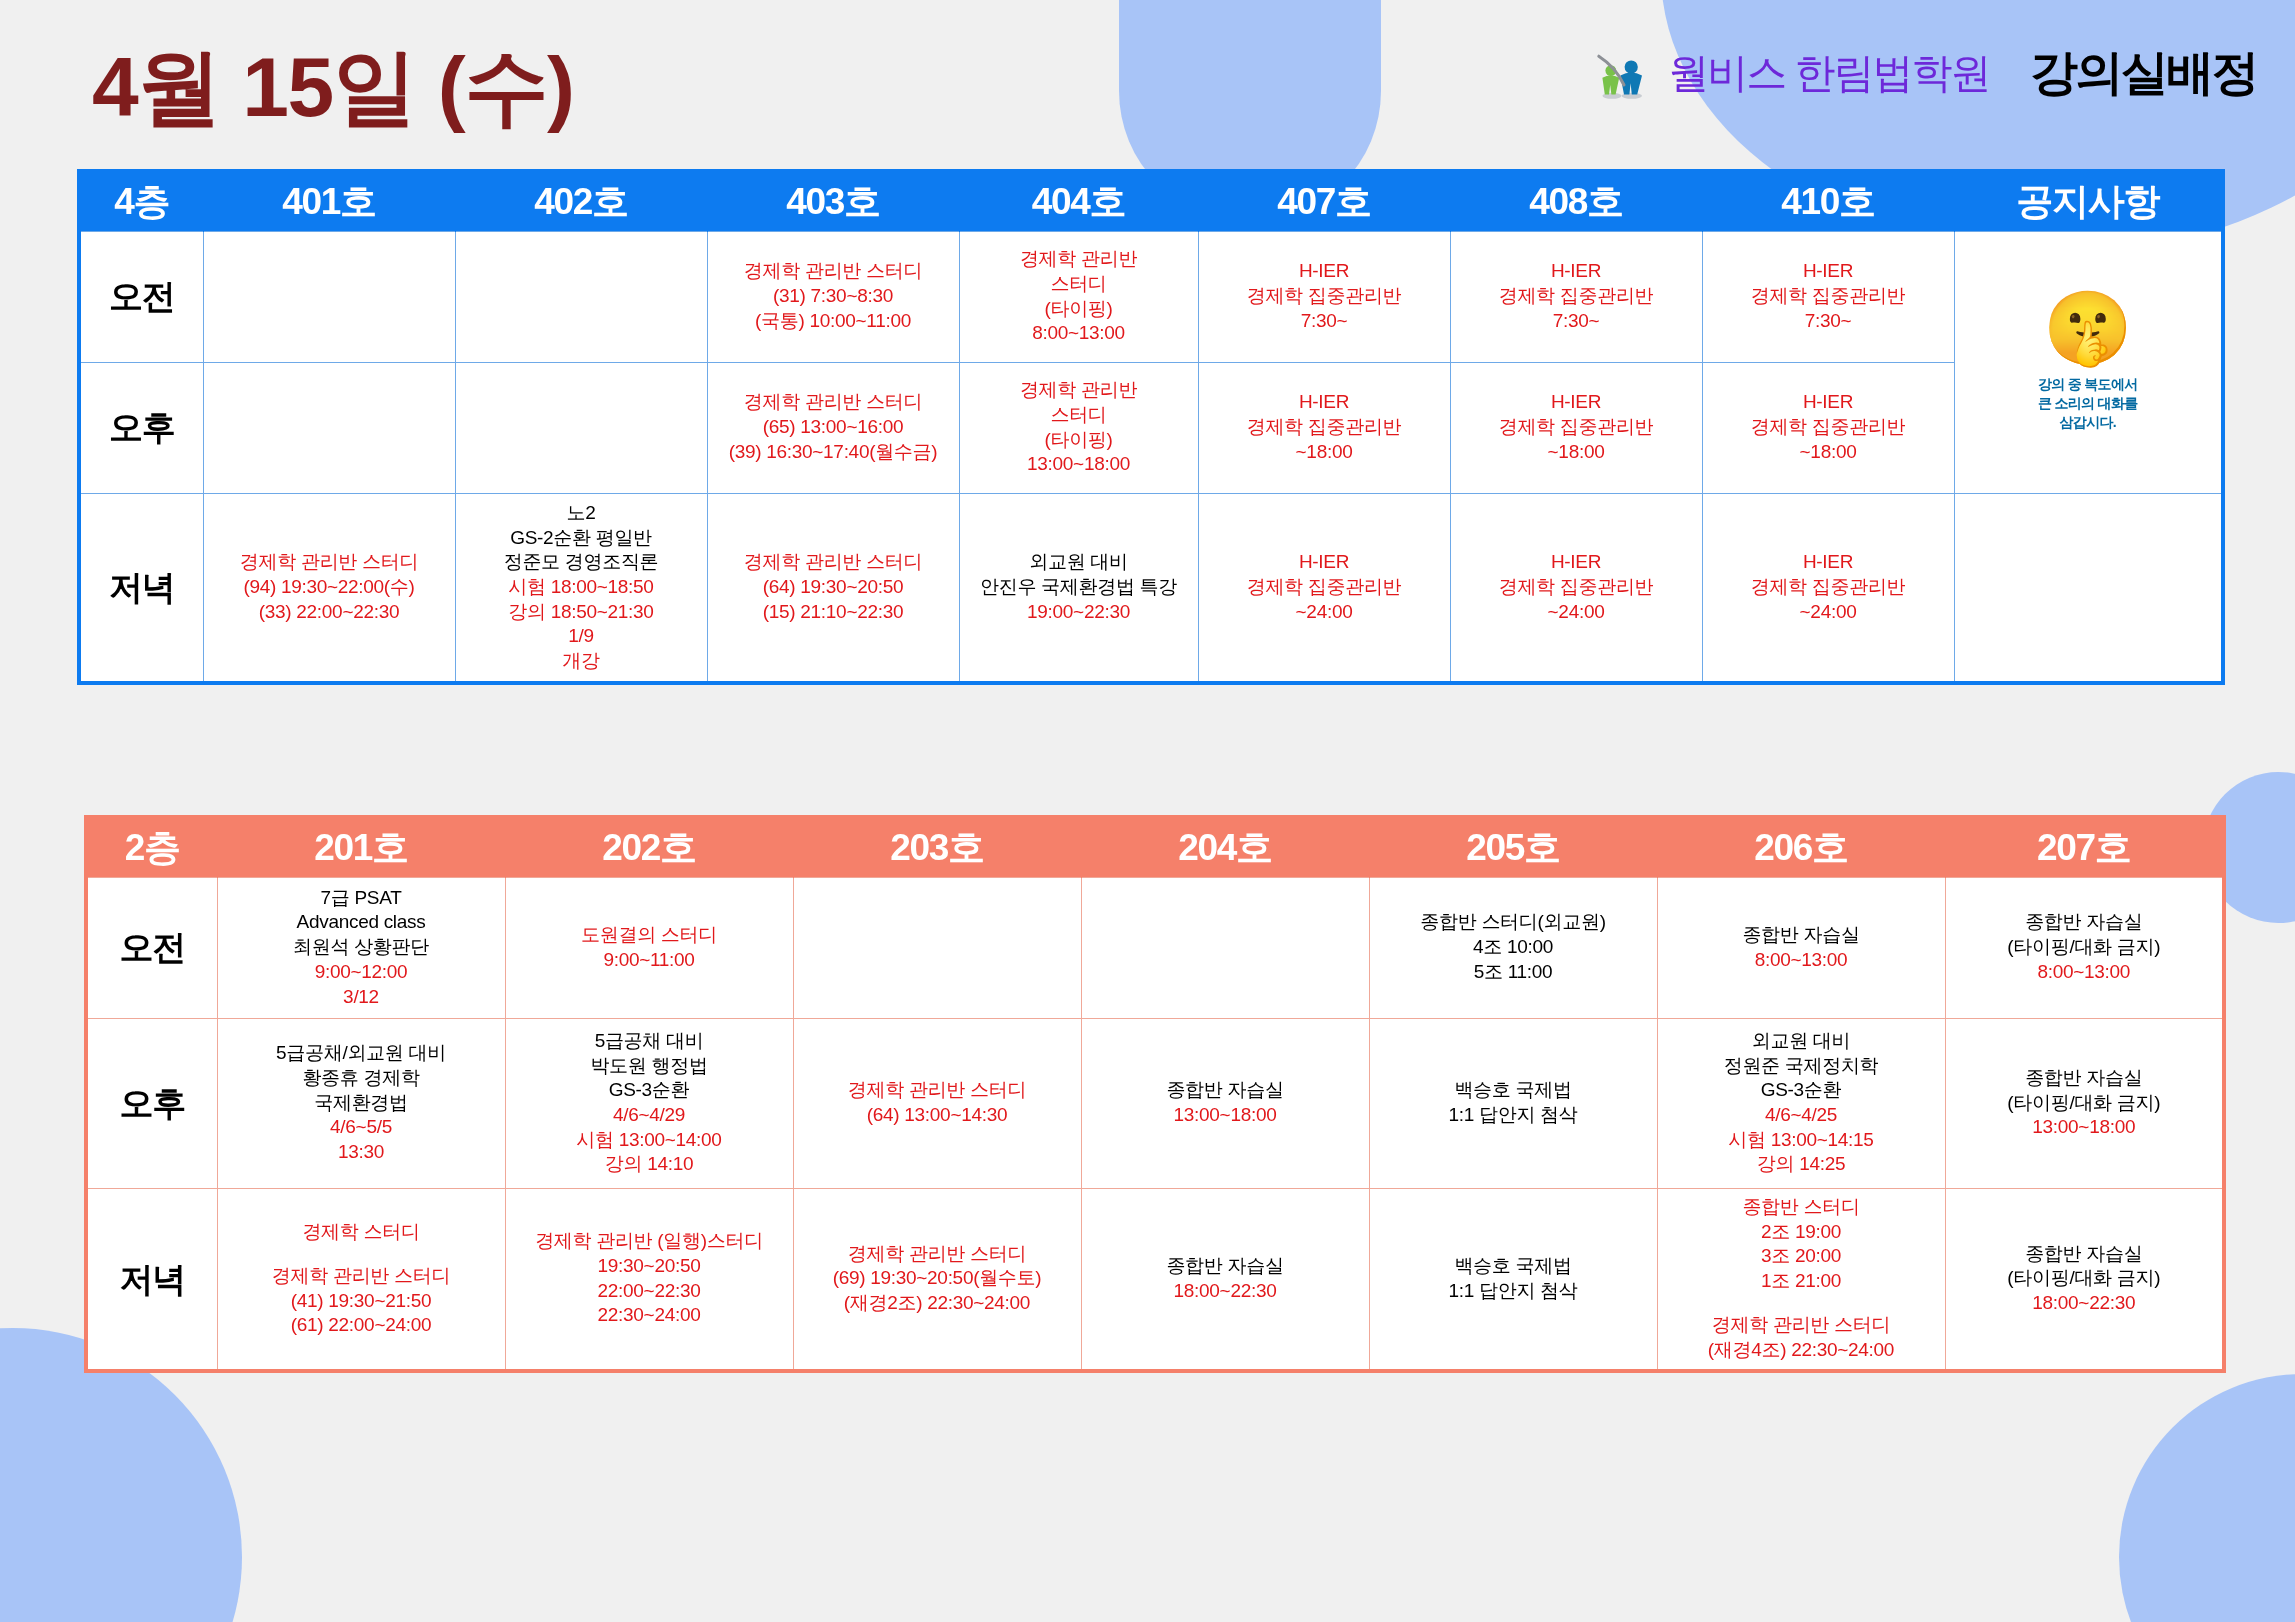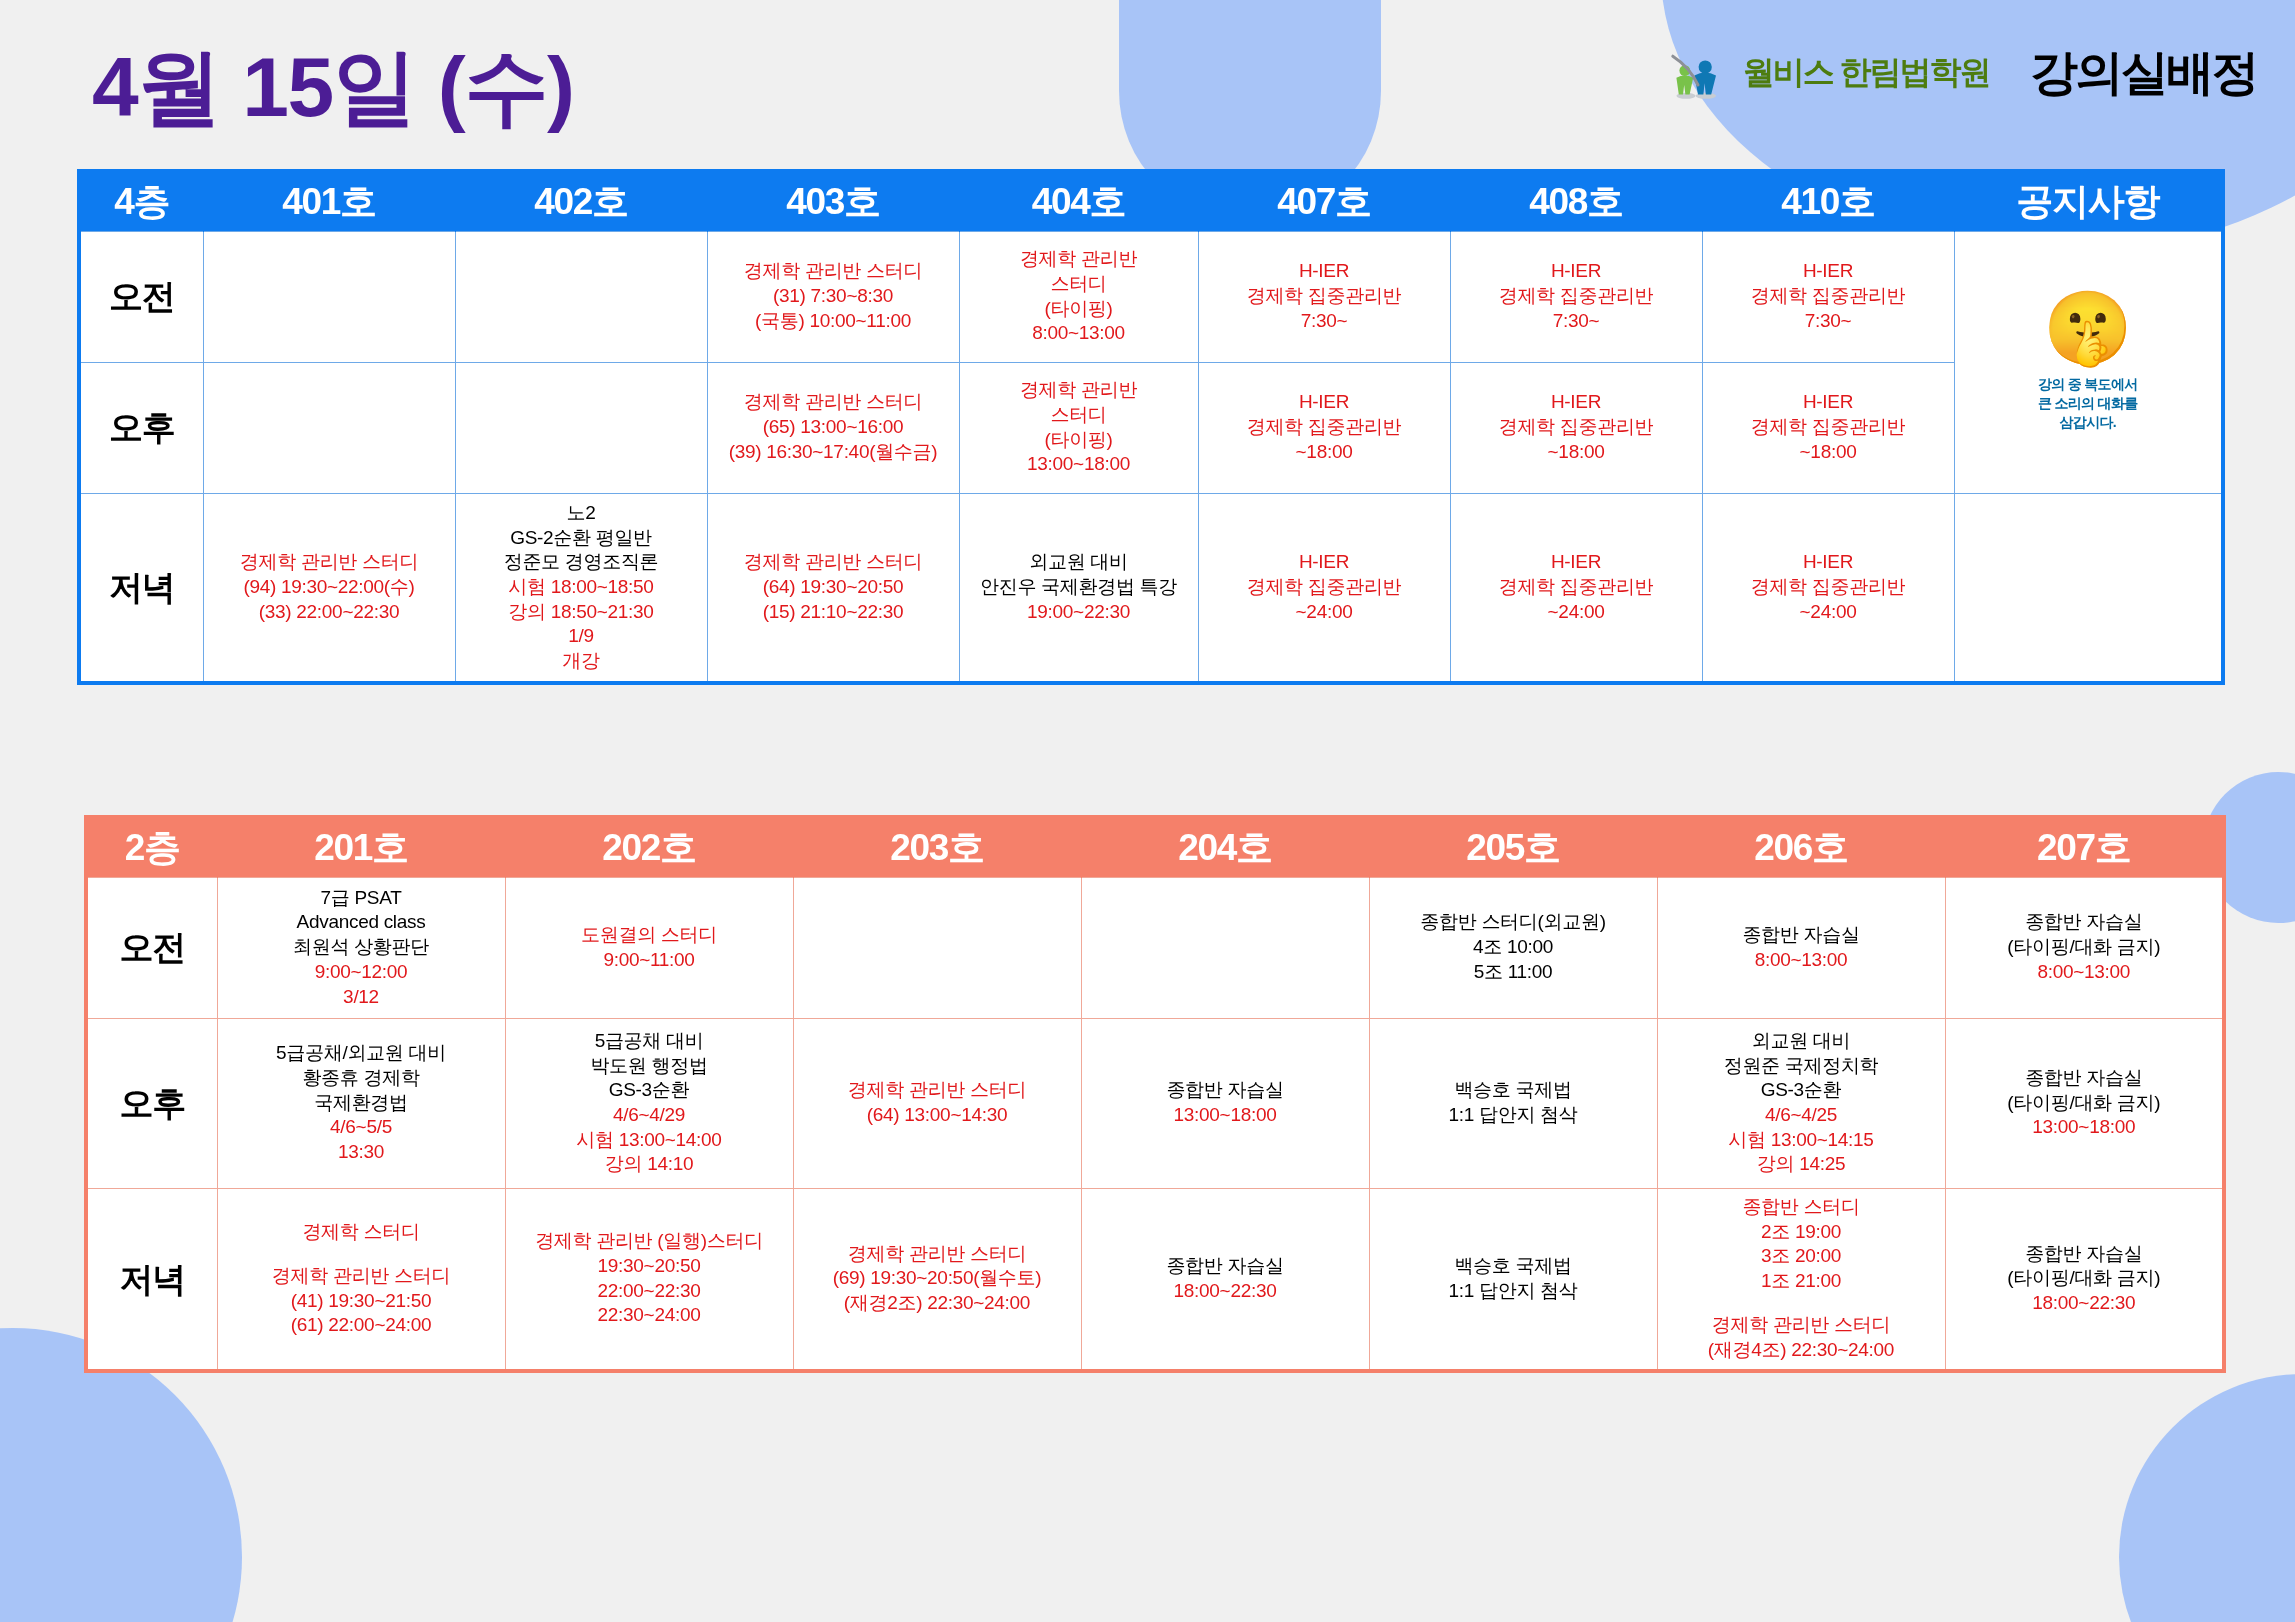--- a/index.html
+++ b/index.html
@@ -19,26 +19,26 @@
                       left:1119px; top:-275px; width:262px; height:497px;
                       border-radius: 0 0 131px 131px; }
   #deco-bottom-left { width:458px; height:458px; left:-216px; top:1328px; }
   #deco-bottom-right{ width:366px; height:366px; right:-190px; top:1374px; }
   #deco-mid-right   { width:151px; height:151px; right:-59px; top:772px; }
 
   
   #header { position:absolute; z-index:3; left:0; top:0; width:2295px; height:164px; }
   #page-title {
     position:absolute; left:92px; top:31px;
-    font-size:84px; font-weight:bold; color:#4c1d95;
+    font-size:84px; font-weight:bold; color:#7f1d1d;
     letter-spacing:-1.3px; white-space:nowrap;
   }
   #brand-block { position:absolute; right:38px; top:41px; display:flex; align-items:center; gap:14.4px; }
   #brand-logo-icon { width:60px; height:60px; flex:0 0 auto; }
-  #brand-name { font-size:32px; font-weight:bold; color:#4d7c0f; letter-spacing:-2px; white-space:nowrap; }
+  #brand-name { font-size:41px; font-weight:normal; color:#6d28d9; letter-spacing:-2px; white-space:nowrap; }
   #doc-kind  { font-size:48px; font-weight:bold; color:#000000; letter-spacing:-2.6px; white-space:nowrap; margin-left:26px; }
 
   
   .sched-table {
     position:absolute; z-index:2; border-collapse:collapse;
     background:#ffffff; table-layout:fixed;
   }
   #table-floor4 { left:77px; top:169px;  width:2144px; }
   #table-floor2 { left:84px; top:815px; width:2137px; }
 

